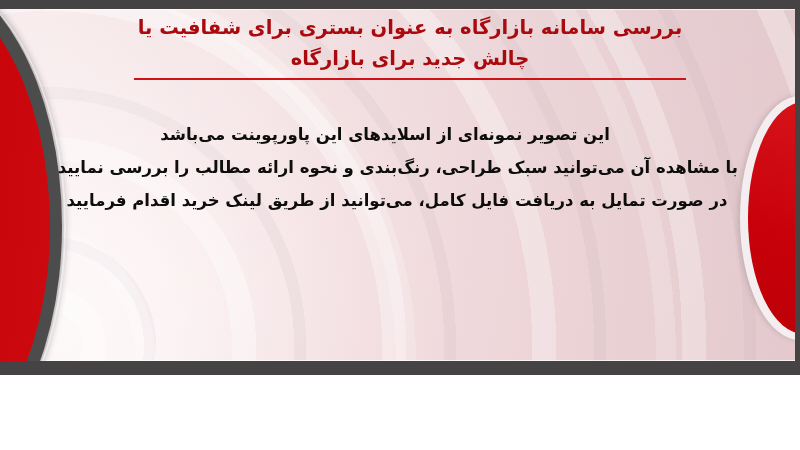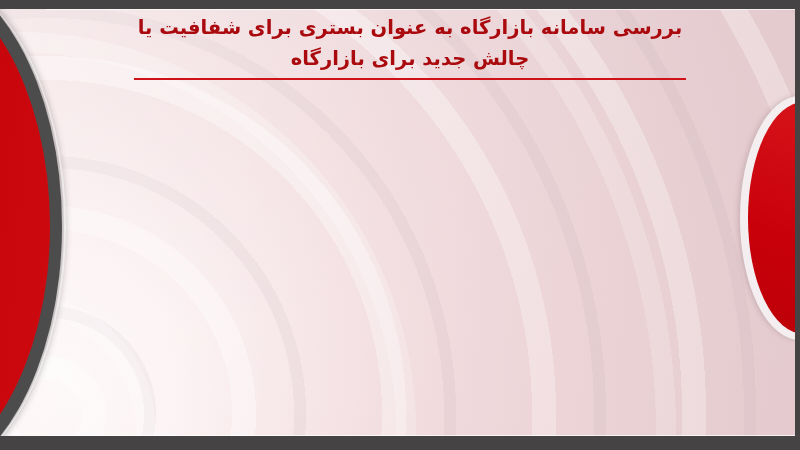--- a/index.html
+++ b/index.html
@@ -4,21 +4,21 @@
 <style>
   html, body {
     margin: 0;
     padding: 0;
     background: #ffffff;
   }
 
   .slide {
     position: relative;
     width: 800px;
-    height: 450px;
+    height: 375px;
     overflow: hidden;
     background: #fca5a5;
     font-family: "DejaVu Sans", "Liberation Sans", sans-serif;
   }
 
   
   .bg-base {
     position: absolute;
     inset: 0;
     background:
@@ -236,14 +236,19 @@
   <div class="frame-inner-line-top"></div>
   <div class="frame-inner-line-bottom"></div>
 
   <div class="title-block">
     <div class="title-line">بررسی سامانه بازارگاه به عنوان بستری برای شفافیت یا</div>
     <div class="title-line">چالش جدید برای بازارگاه</div>
   </div>
 
   <div class="title-rule"></div>
 
+  <div class="body-block">
+    <div class="body-line l1">این تصویر نمونه‌ای از اسلایدهای این پاورپوینت می‌باشد</div>
+    <div class="body-line l2">با مشاهده آن می‌توانید سبک طراحی، رنگ‌بندی و نحوه ارائه مطالب را بررسی نمایید</div>
+    <div class="body-line l3">در صورت تمایل به دریافت فایل کامل، می‌توانید از طریق لینک خرید اقدام فرمایید</div>
+  </div>
 
 </div>
 
 </body></html>

